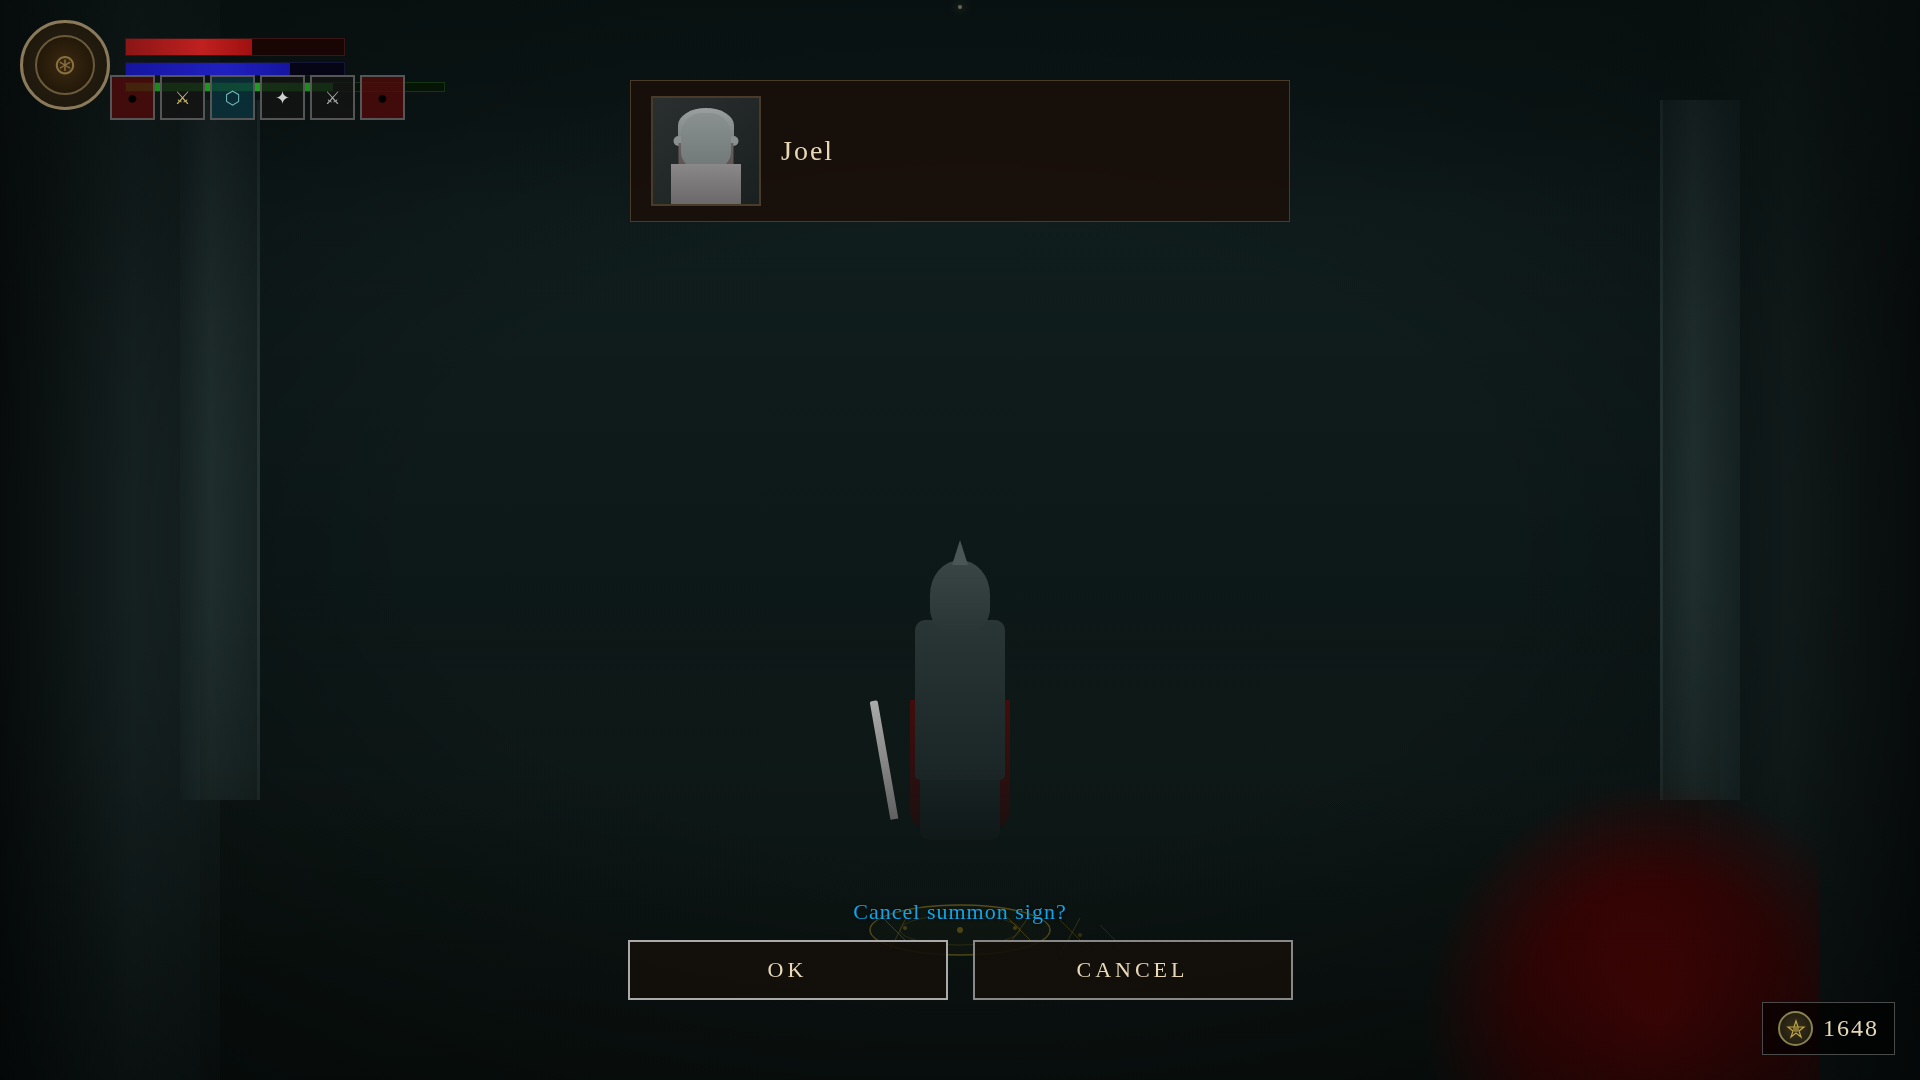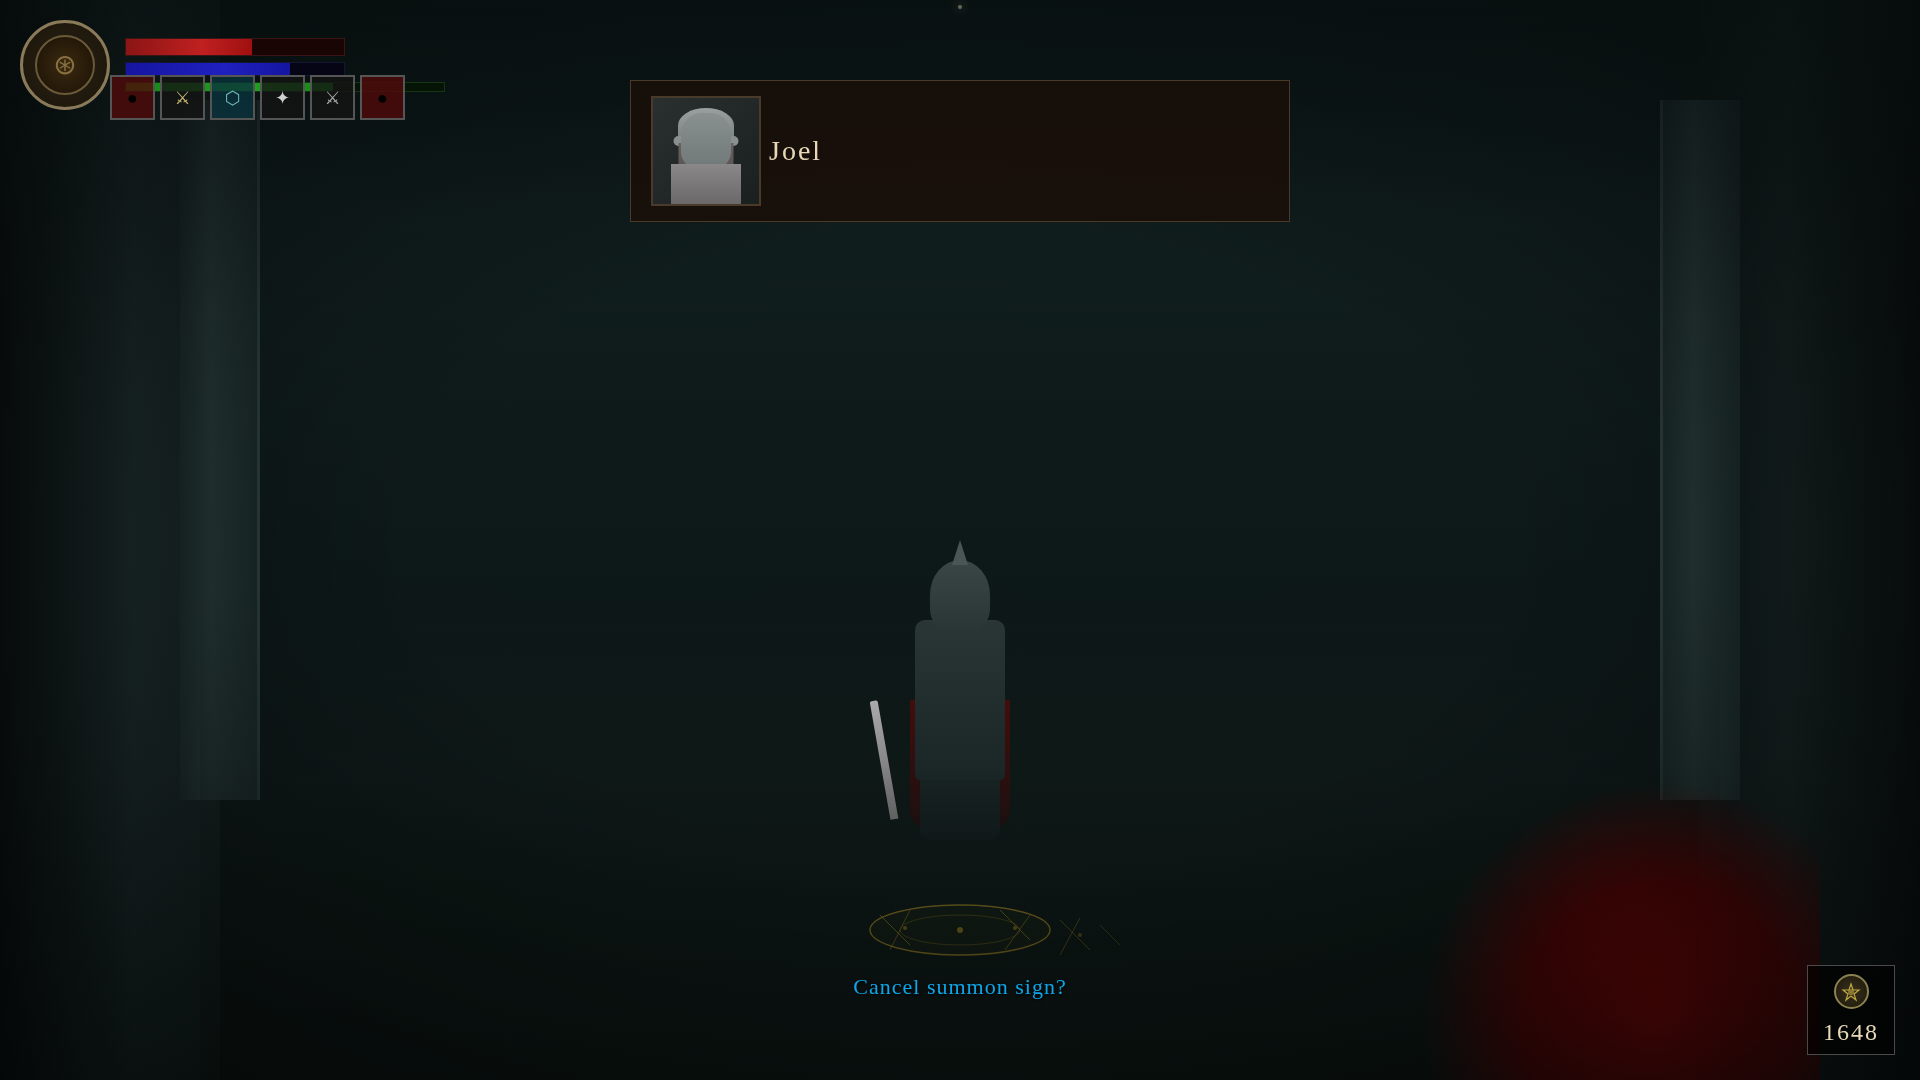--- a/index.html
+++ b/index.html
@@ -313,21 +313,21 @@
       position: absolute;
       top: 80px;
       left: 50%;
       transform: translateX(-50%);
       width: 660px;
       background: rgba(25, 15, 10, 0.92);
       border: 1px solid #4a3a2a;
       display: flex;
       align-items: center;
       padding: 15px 20px;
-      gap: 8px;
+      gap: 20px;
     }
 
     .npc-portrait {
       width: 110px;
       height: 110px;
       background: linear-gradient(135deg, #2a3030 0%, #1a2020 100%);
       border: 2px solid #4a3a2a;
       display: flex;
       align-items: center;
       justify-content: center;
@@ -455,21 +455,20 @@
     .currency-display {
       position: absolute;
       bottom: 25px;
       right: 25px;
       display: flex;
       align-items: center;
       gap: 10px;
       background: rgba(0,0,0,0.6);
       border: 1px solid #4a4a4a;
       padding: 8px 15px;
-      flex-direction: column;
     }
 
     .currency-icon {
       width: 35px;
       height: 35px;
       border: 2px solid #8a8050;
       border-radius: 50%;
       background: radial-gradient(circle, #3a3020 0%, #1a1808 100%);
       display: flex;
       align-items: center;
@@ -635,20 +634,24 @@
     <div class="portrait-brim"></div>
     <div class="portrait-coif"></div>
     <div class="portrait-head"></div>
     <div class="portrait-body"></div>
   </div>
   <span class="npc-name">Joel</span>
 </div>
 
 <div class="confirm-dialog">
   <span class="confirm-message">Cancel summon sign?</span>
+  <div class="confirm-buttons">
+    <button class="confirm-btn ok-btn">OK</button>
+    <button class="confirm-btn cancel-btn">CANCEL</button>
+  </div>
 </div>
 
 <div class="currency-display">
   <div class="currency-icon">
     <svg width="20" height="20" viewBox="0 0 20 20">
       <polygon points="10,2 12,8 18,8 13,12 15,18 10,14 5,18 7,12 2,8 8,8" fill="none" stroke="#c0a840" stroke-width="1.2"></polygon>
       <circle cx="10" cy="10" r="3" fill="#c0a840" opacity="0.6"></circle>
     </svg>
   </div>
   <span class="currency-amount">1648</span>

